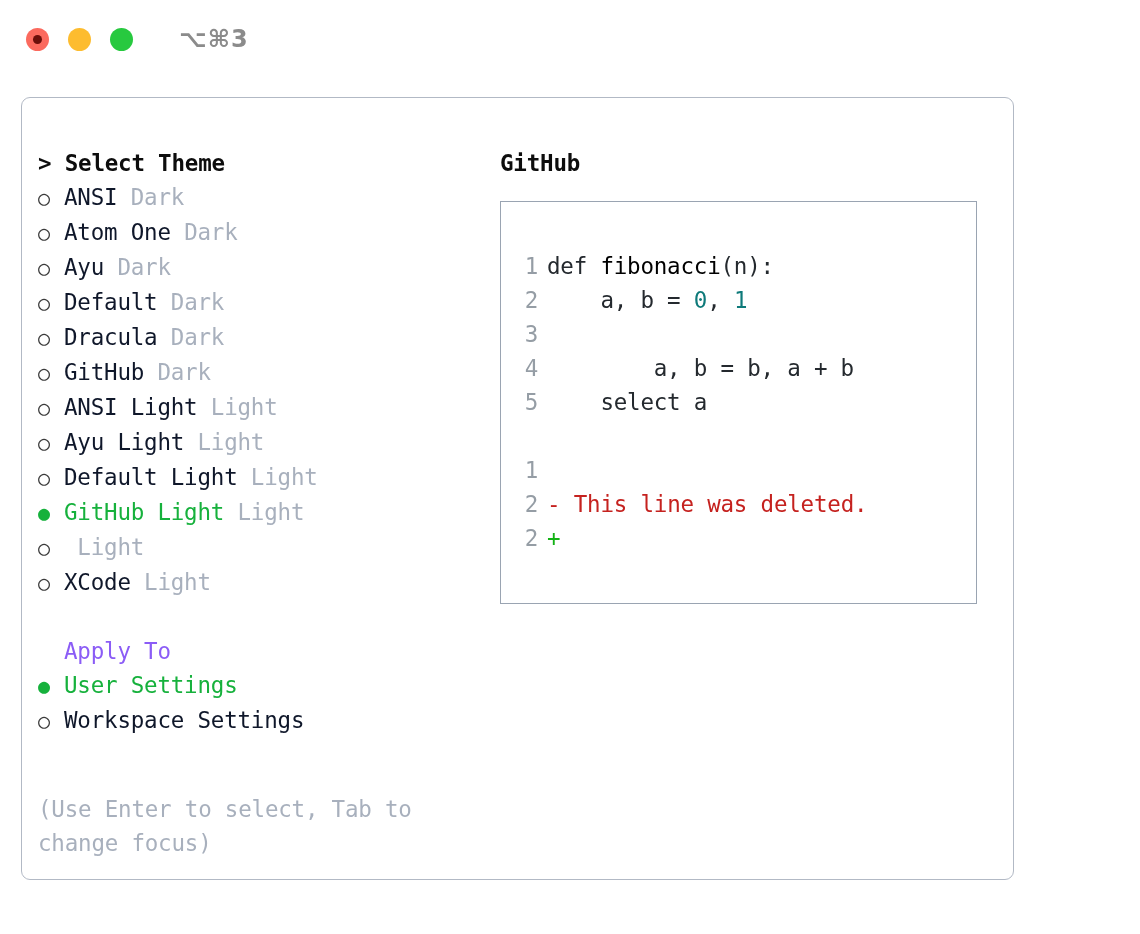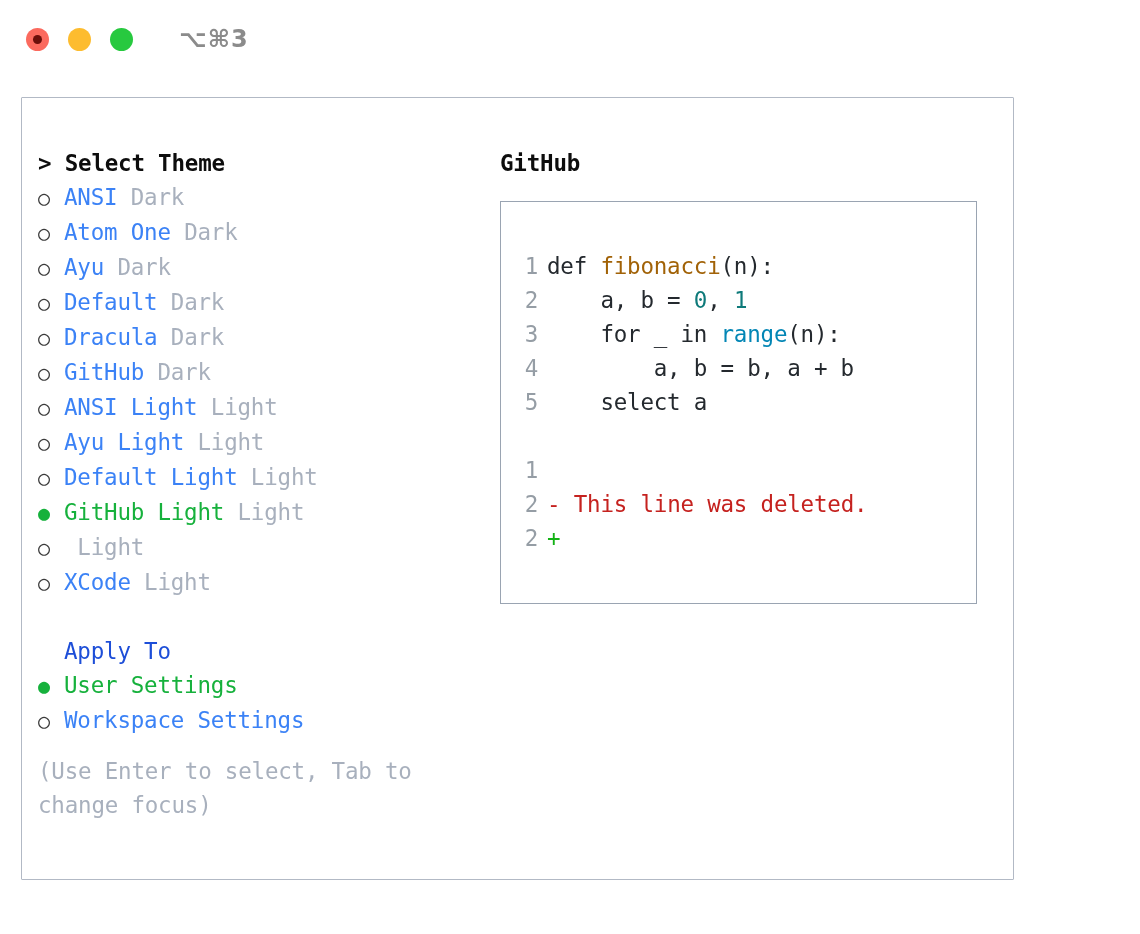--- a/index.html
+++ b/index.html
@@ -61,21 +61,21 @@
   }
 
   
   .panel {
     position: absolute;
     left: 21px;
     top: 97px;
     width: 993px;
     height: 783px;
     border: 1.6px solid #b2b9c5;
-    border-radius: 1px;
+    border-radius: 9px;
     background: #ffffff;
     padding: 48px 0 0 0;
     display: flex;
   }
 
   .col-left {
     width: 468px;
     padding-left: 16px;
   }
   .col-right {
@@ -107,38 +107,38 @@
   .marker {
     display: inline-block;
     width: 26px;
     flex: 0 0 26px;
     font-size: 20px;
     color: #3a3a3a;
     line-height: 34px;
   }
   .opt.selected .marker { color: #16b13c; }
 
-  .opt-label { color: #3b82f6; }
+  .opt-label { color: #0f172a; }
   .opt.selected .opt-label { color: #16b13c; }
 
   .opt-tag { color: #a8b0bd; }
 
   .apply-head {
     font-size: 22.5px;
-    color: #1d4ed8;
+    color: #8b5cf6;
     line-height: 34px;
     padding-left: 26px;
     white-space: pre;
     letter-spacing: -0.2px;
   }
 
   .spacer { height: 34px; }
 
   .hint {
-    margin-top: 16px;
+    margin-top: 54px;
     font-size: 22.5px;
     line-height: 34px;
     color: #a8b0bd;
     width: 410px;
     letter-spacing: -0.2px;
   }
 
   
   .preview-title {
     font-size: 22.5px;
@@ -168,21 +168,21 @@
   .lineno {
     width: 46px;
     flex: 0 0 46px;
     text-align: right;
     color: #959da5;
     padding-right: 9px;
   }
 
   .code-text { color: #24292e; }
 
-  .tok-fn   { color: #a16207; }
+  .tok-fn   { color: #000000; }
   .tok-num  { color: #0e7a7a; }
   .tok-call { color: #0386b5; }
 
   .blank-line { height: 34px; }
 
   .diff-ctx { color: #6f7781; }
   .diff-del { color: #c5221f; }
   .diff-add { color: #13b215; }
 </style>
 </head>
@@ -234,21 +234,21 @@
       <div class="hint">(Use Enter to select, Tab to change focus)</div>
     </div>
 
     <div class="col-right">
       <div class="preview-title">GitHub</div>
 
       <div class="preview-box">
         <div id="code-block">
             <div class="code-line"><span class="lineno">1</span><span><span class="code-text">def </span><span class="tok-fn">fibonacci</span><span class="code-text">(n):</span></span></div>
             <div class="code-line"><span class="lineno">2</span><span><span class="code-text">    a, b = </span><span class="tok-num">0</span><span class="code-text">, </span><span class="tok-num">1</span></span></div>
-            <div class="code-line"><span class="lineno">3</span><span><span class="code-text">    for _ in </span><span class="tok-call">range</span><span class="code-text">(n):</span></span></div>
+            <div class="code-line"><span class="lineno">3</span></div>
             <div class="code-line"><span class="lineno">4</span><span><span class="code-text">        a, b = b, a + b</span></span></div>
             <div class="code-line"><span class="lineno">5</span><span><span class="code-text">    select a</span></span></div>
           </div>
         <div class="blank-line"></div>
         <div id="diff-block">
             <div class="code-line"><span class="lineno">1</span><span class="diff-ctx">  </span></div>
             <div class="code-line"><span class="lineno">2</span><span class="diff-del">- </span><span class="diff-del">This line was deleted.</span></div>
             <div class="code-line"><span class="lineno">2</span><span class="diff-add">+ </span></div>
           </div>
       </div>

